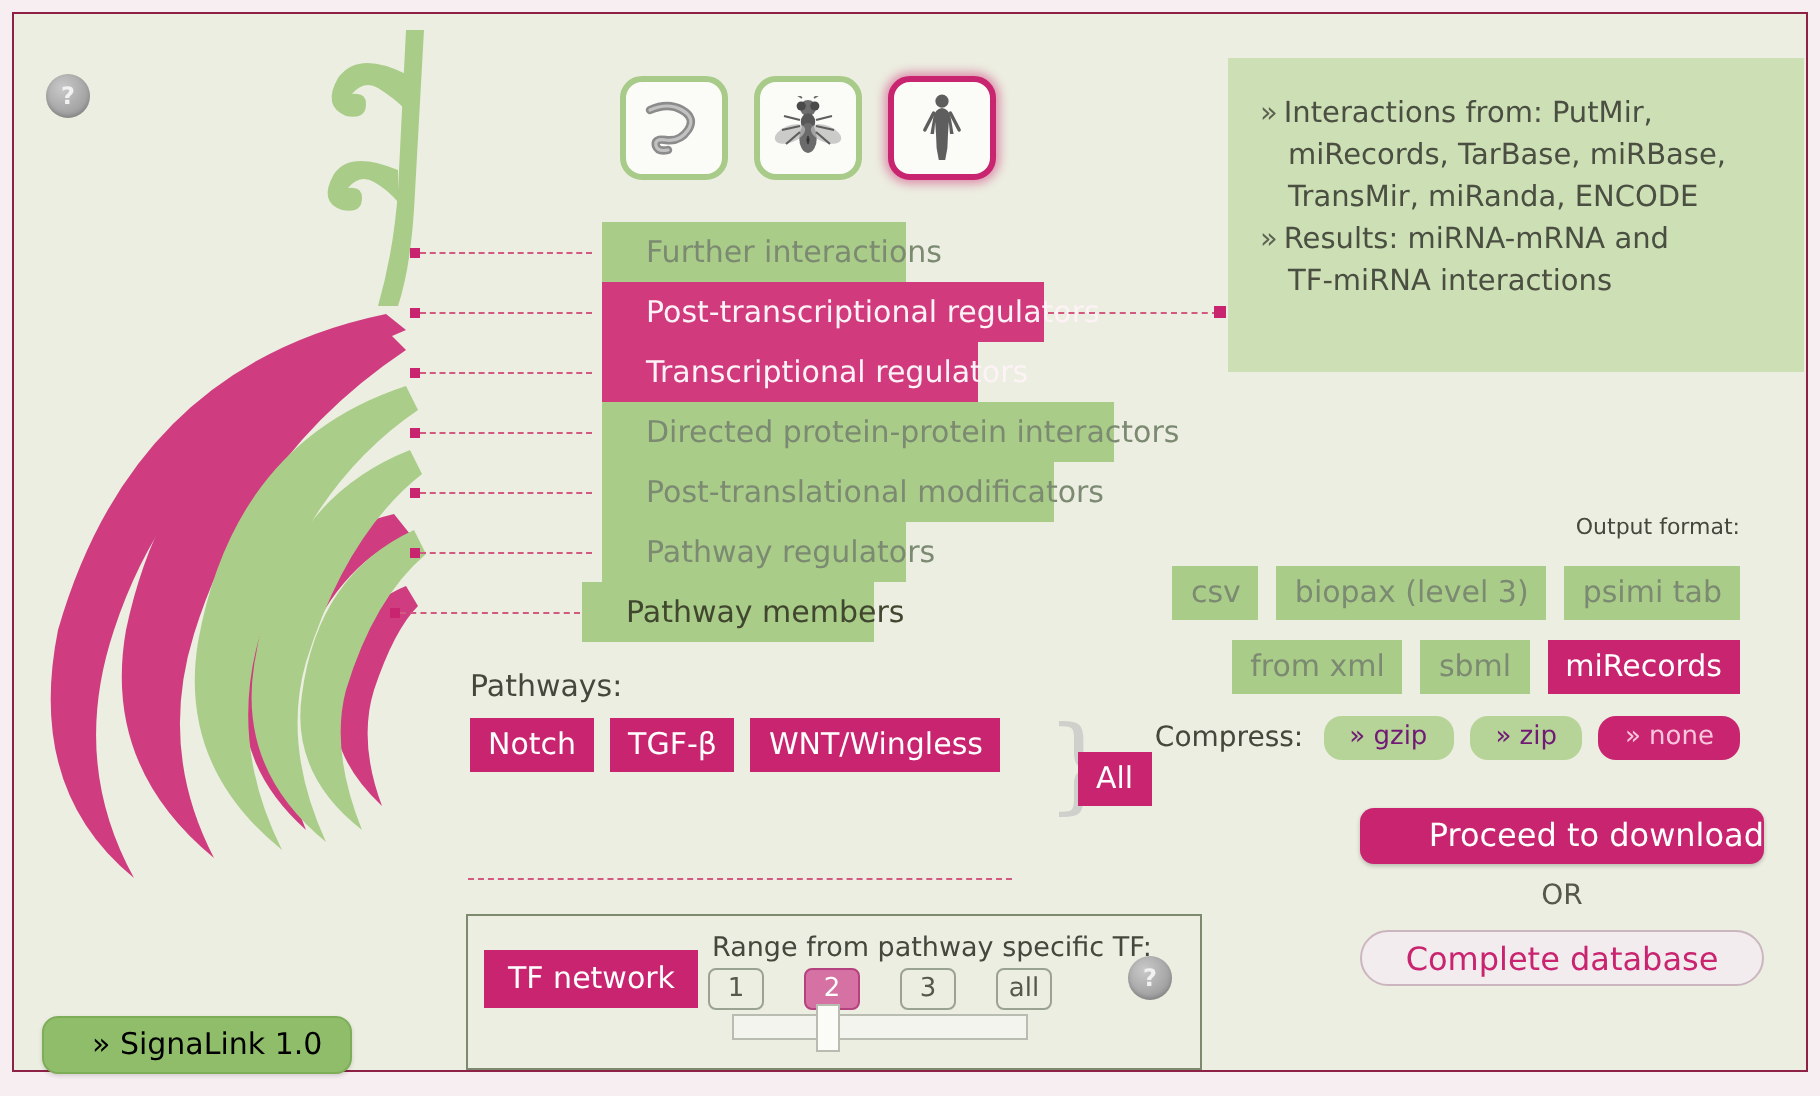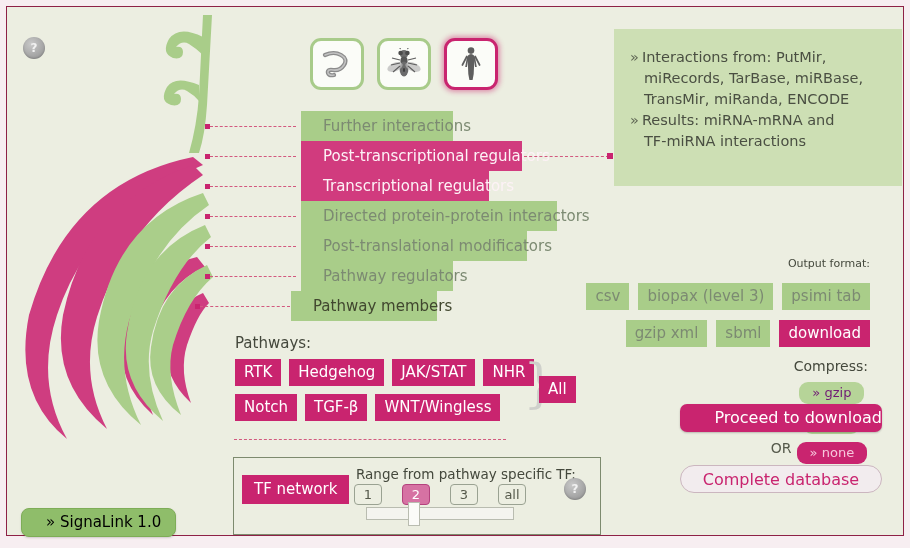--- a/index.html
+++ b/index.html
@@ -184,21 +184,21 @@
     display: flex; gap: 9px; justify-content: flex-end;
   }
   .fmt {
     font-size: 15px; padding: 4px 9px 5px 9px; white-space: nowrap;
   }
   .fmt.green { background: #a9cd89; color: #7c8a72; }
   .fmt.pink  { background: #c9246f; color: #fff; }
 
   #compress-row {
     position: absolute; right: 33px; top: 351px;
-    display: flex; align-items: center; gap: 8px; flex-direction: column;
+    display: flex; align-items: center; gap: 8px;
   }
   #compress-label { font-size: 14px; color: #44483c; margin-right: 2px; }
   .cbtn {
     font-size: 13px; padding: 3px 13px 4px 13px;
     border-radius: 9px; white-space: nowrap;
   }
   .cbtn.green { background: #b6d498; color: #701a75; }
   .cbtn.pink  { background: #c9246f; color: #f7c6dc; }
 
   
@@ -345,26 +345,20 @@
         <span class="chev">»</span><span>Results: miRNA-mRNA and</span>
       </div>
       <div class="info-line info-indent">
         <span>TF-miRNA interactions</span>
       </div>
     </div>
 
     <div id="pathways-label">Pathways:</div>
     <div id="pathways">
       <div class="pw-row">
-        <span class="pill-pink">RTK</span>
-        <span class="pill-pink">Hedgehog</span>
-        <span class="pill-pink">JAK/STAT</span>
-        <span class="pill-pink">NHR</span>
-      </div>
-      <div class="pw-row">
         <span class="pill-pink">Notch</span>
         <span class="pill-pink">TGF-β</span>
         <span class="pill-pink">WNT/Wingless</span>
       </div>
     </div>
     <div id="brace">}</div>
     <div id="all-btn">All</div>
 
     <span id="divider"></span>
 
@@ -384,23 +378,23 @@
       </div>
     </div>
 
     <div id="output-label">Output format:</div>
     <div id="fmt-row1">
       <span class="fmt green">csv</span>
       <span class="fmt green">biopax (level 3)</span>
       <span class="fmt green">psimi tab</span>
     </div>
     <div id="fmt-row2">
-      <span class="fmt green">gzip xml</span>
+      <span class="fmt green">from xml</span>
       <span class="fmt green">sbml</span>
-      <span class="fmt pink">download</span>
+      <span class="fmt pink">miRecords</span>
     </div>
     <div id="compress-row">
       <span id="compress-label">Compress:</span>
       <span class="cbtn green">» gzip</span>
       <span class="cbtn green">» zip</span>
       <span class="cbtn pink">» none</span>
     </div>
 
     <div id="proceed-btn">Proceed to download</div>
     <div id="or-text">OR</div>

